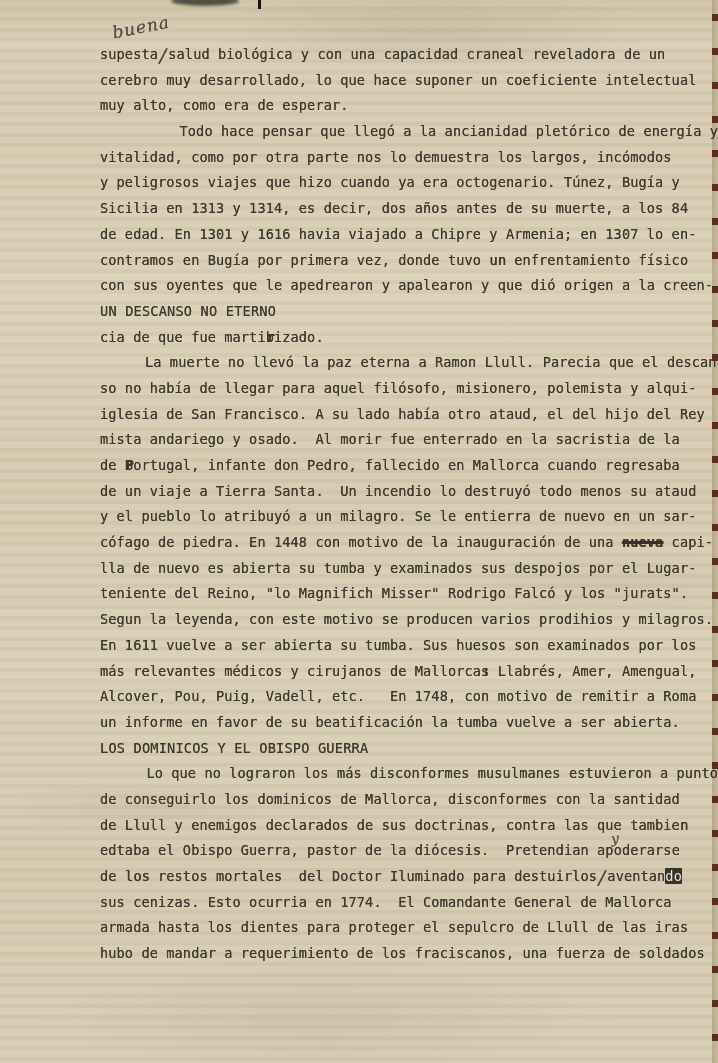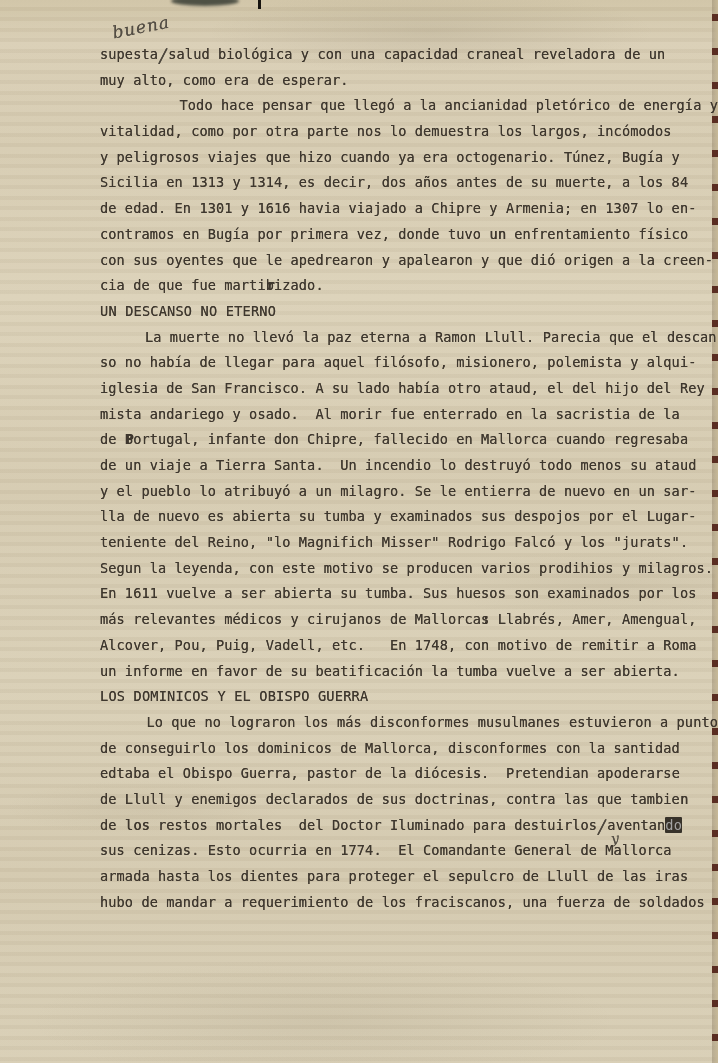--- a/index.html
+++ b/index.html
@@ -53,21 +53,21 @@
   .line { height:25.7px; line-height:25.7px; white-space:pre; }
   .line.indent { padding-left:45px;text-align:right; }
   .line.heading { letter-spacing:0.2px; }
   .bold { font-weight:normal; text-shadow:0.5px 0 0 #3e372e; }
   .struck {
     font-weight:bold;
     text-decoration:line-through;
     text-decoration-thickness:3px;
     text-decoration-color:rgba(55,48,39,0.95);
   }
-  .blot { background:#37322a; color:#a3a3a3; border-radius:1px; }
+  .blot { background:#37322a; color:#e5e5e5; border-radius:1px; }
   .slash {
     display:inline-block; font-weight:bold; color:#4c463d;
     transform:rotate(10deg) scaleY(1.5) translateY(1px);
     margin:0 1px;
   }
   .ot { position:relative; display:inline-block; }
   .ot::after {
     content:attr(data-over);
     position:absolute; left:1px; top:0; font-weight:bold;
   }
@@ -87,47 +87,49 @@
   <div class="top-smudge"></div>
   <div class="top-tick"></div>
   <div class="edge-strip"></div>
 
   <span id="hw-buena" class="handwriting">buena</span>
 
   <span id="hw-y" class="handwriting">y</span>
 
   <div class="text-column">
       <div class="line"><span>supesta</span><span class="slash">/</span><span>salud biológica y con una capacidad craneal reveladora de un</span></div>
+      <div class="line"><span>cerebro muy desarrollado, lo que hace suponer un coeficiente intelectual</span></div>
       <div class="line"><span>muy alto, como era de esperar.</span></div>
       <div class="line indent"><span>Todo hace pensar que llegó a la ancianidad pletórico de energía y</span></div>
       <div class="line"><span>vitalidad, como por otra parte nos lo demuestra los largos, incómodos</span></div>
       <div class="line"><span>y peligrosos viajes que hizo cuando ya era octogenario. Túnez, Bugía y</span></div>
       <div class="line"><span>Sicilia en 1313 y 1314, es decir, dos años antes de su muerte, a los 84</span></div>
       <div class="line"><span>de edad. En 1301 y 1616 havia viajado a Chipre y Armenia; en 1307 lo en-</span></div>
       <div class="line"><span>contramos en Bugía por primera vez, donde tuvo </span><span class="bold">un</span><span> enfrentamiento físico</span></div>
       <div class="line"><span>con sus oyentes que le apedrearon y apalearon y que dió origen a la creen-</span></div>
+      <div class="line heading"><span>UN DESCANSO NO ETERNO</span></div>
       <div class="line"><span>cia de que fue marti</span><span class="ot" data-over="r">b</span><span>izado.</span></div>
-      <div class="line heading"><span>UN DESCANSO NO ETERNO</span></div>
       <div class="line indent"><span>La muerte no llevó la paz eterna a Ramon Llull. Parecia que el descan-</span></div>
       <div class="line"><span>so no había de llegar para aquel filósofo, misionero, polemista y alqui-</span></div>
       <div class="line"><span>iglesia de San Francisco. A su lado había otro ataud, el del hijo del Rey</span></div>
       <div class="line"><span>mista andariego y osado.  Al morir fue enterrado en la sacristia de la</span></div>
-      <div class="line"><span>de </span><span class="ot" data-over="P">B</span><span>ortugal, infante don Chipre, fallecido en Mallorca cuando regresaba</span></div>
+      <div class="line"><span>de </span><span class="ot" data-over="P">B</span><span>ortugal, infante don Pedro, fallecido en Mallorca cuando regresaba</span></div>
       <div class="line"><span>de un viaje a Tierra Santa.  Un incendio lo destruyó todo menos su ataud</span></div>
       <div class="line"><span>y el pueblo lo atribuyó a un milagro. Se le entierra de nuevo en un sar-</span></div>
+      <div class="line"><span>cófago de piedra. En 1448 con motivo de la inauguración de una </span><span class="struck">nueva</span><span> capi-</span></div>
       <div class="line"><span>lla de nuevo es abierta su tumba y examinados sus despojos por el Lugar-</span></div>
       <div class="line"><span>teniente del Reino, "lo Magnifich Misser" Rodrigo Falcó y los "jurats".</span></div>
       <div class="line"><span>Segun la leyenda, con este motivo se producen varios prodihios y milagros.</span></div>
       <div class="line"><span>En 1611 vuelve a ser abierta su tumba. Sus huesos son examinados por los</span></div>
       <div class="line"><span>más relevantes médicos y cirujanos de Mallorca</span><span class="ot" data-over=":">s</span><span> Llabrés, Amer, Amengual,</span></div>
       <div class="line"><span>Alcover, Pou, Puig, Vadell, etc.   En 1748, con motivo de remitir a Roma</span></div>
       <div class="line"><span>un informe en favor de su beatificación la tumba vuelve a ser abierta.</span></div>
       <div class="line heading"><span>LOS DOMINICOS Y EL OBISPO GUERRA</span></div>
       <div class="line indent"><span>Lo que no lograron los más disconformes musulmanes estuvieron a punto</span></div>
       <div class="line"><span>de conseguirlo los dominicos de Mallorca, disconformes con la santidad</span></div>
+      <div class="line"><span>de Llull y enemigos declarados de sus doctrinas, contra las que tambie</span><span class="bold">n</span></div>
       <div class="line"><span>edtaba el Obispo Guerra, pastor de la dióces</span><span class="bold">is</span><span>.  Pretendian apoderarse</span></div>
-      <div class="line"><span>de Llull y enemigos declarados de sus doctrinas, contra las que tambie</span><span class="bold">n</span></div>
       <div class="line"><span>de </span><span class="bold">los</span><span> restos mortales  del Doctor Iluminado para destuirlos</span><span class="slash">/</span><span>aventan</span><span class="blot">do</span></div>
       <div class="line"><span>sus cenizas. Esto ocurria en 1774.  El Comandante General de Mallorca</span></div>
       <div class="line"><span>armada hasta los dientes para proteger el sepulcro de Llull de las iras</span></div>
       <div class="line"><span>hubo de mandar a requerimiento de los fraciscanos, una fuerza de soldados</span></div>
     </div>
 </div>
 
 </body></html>

